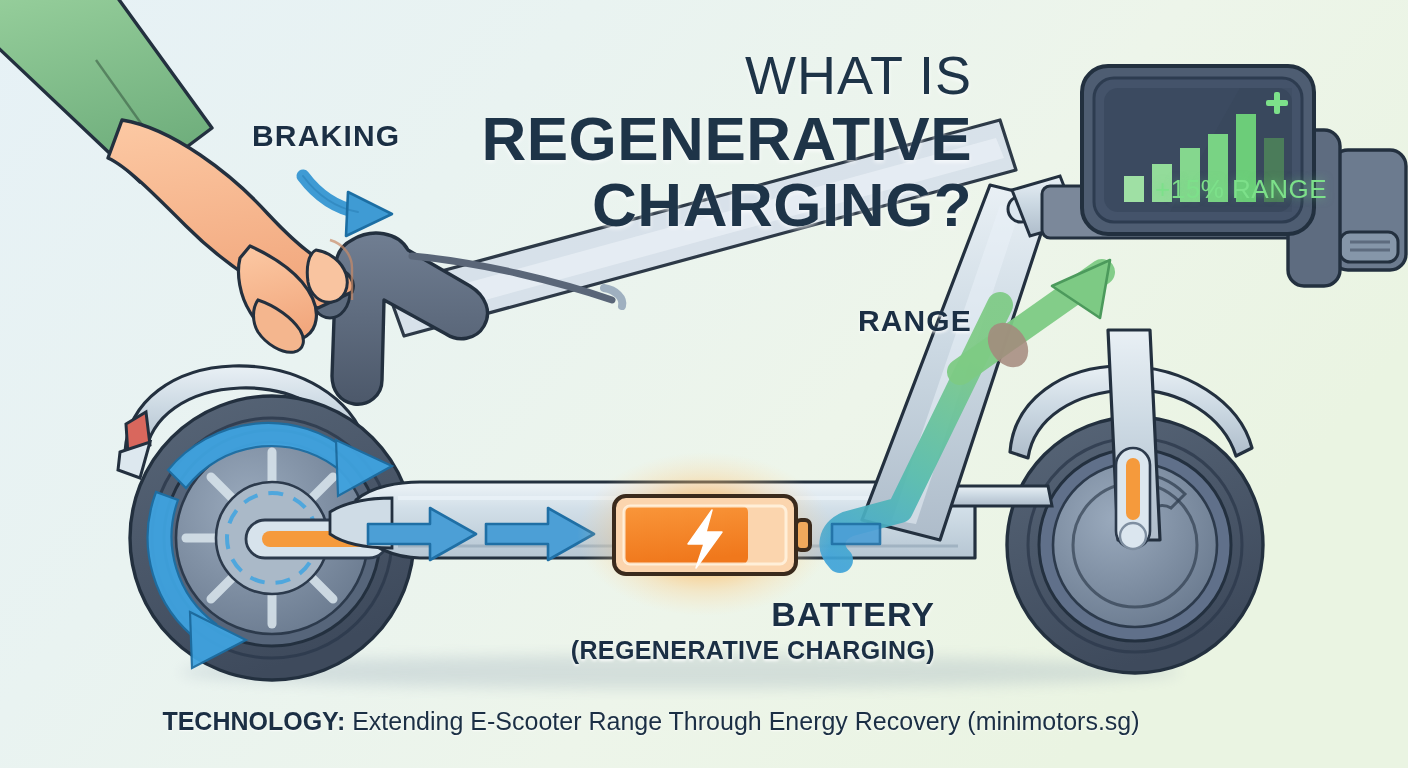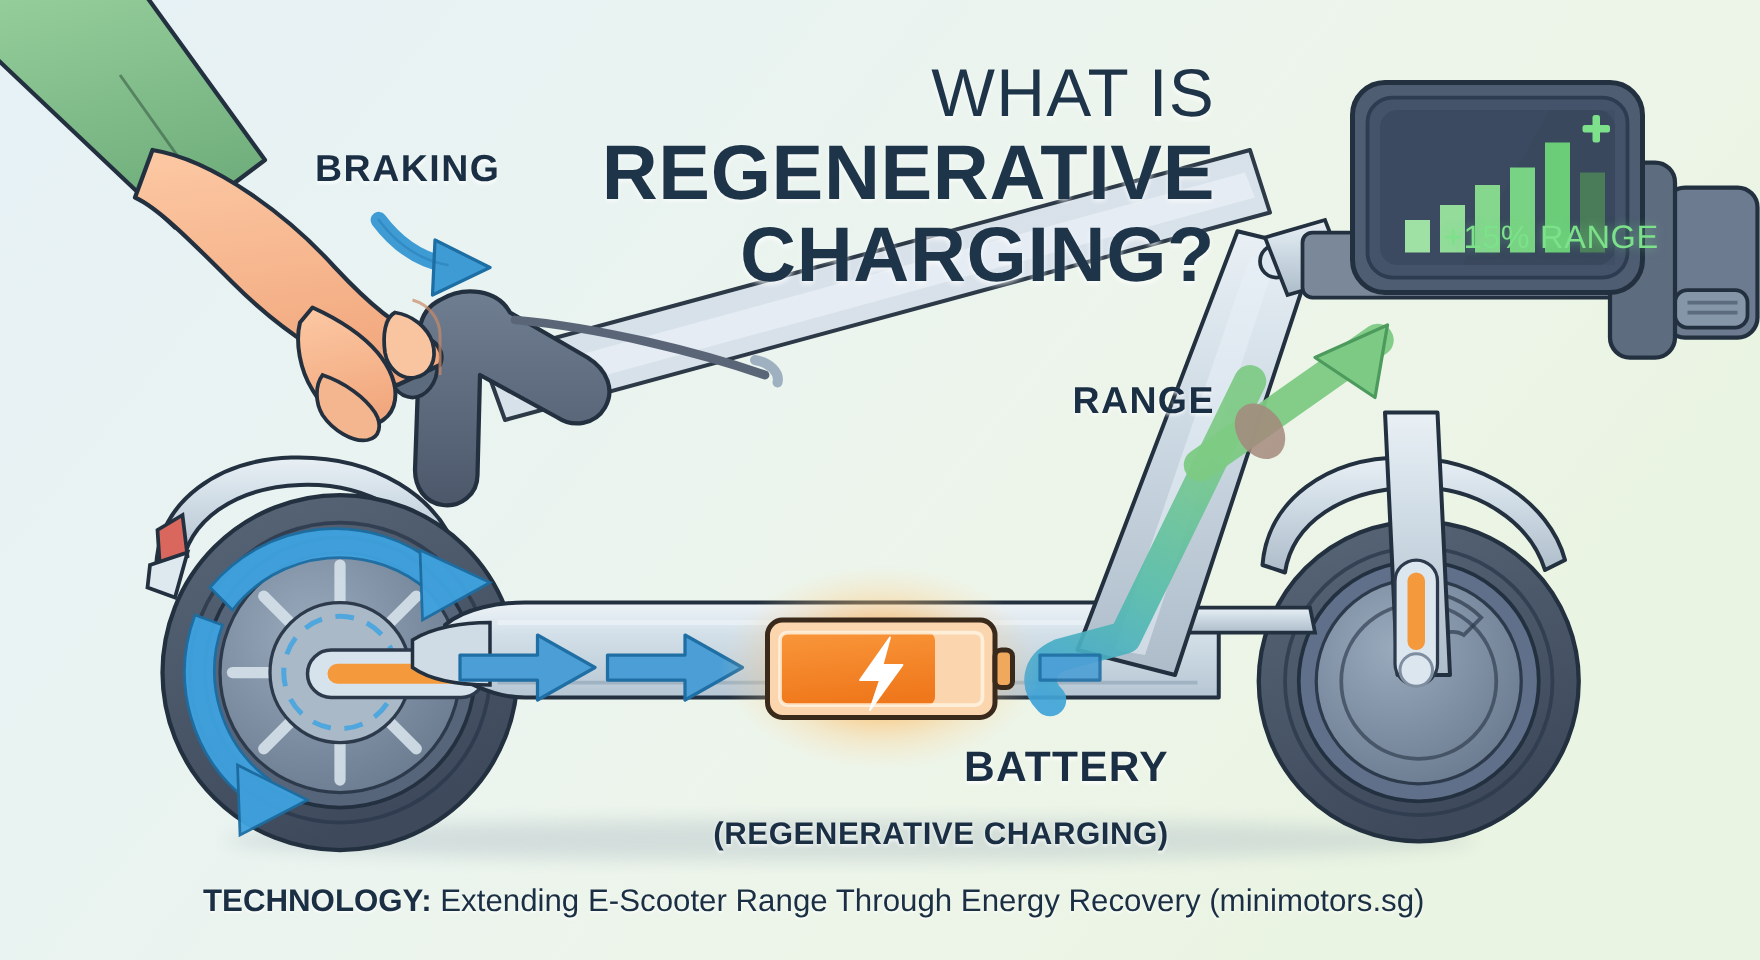--- a/index.html
+++ b/index.html
@@ -33,21 +33,21 @@
   }
   .lbl-braking{left:252px;top:119px;font-size:30px;letter-spacing:1.2px;}
   .lbl-ext{left:833px;top:303px;font-size:30px;letter-spacing:1.1px;line-height:1.22;}
   .lbl-ext .r2{padding-left:25px;display:block;}
 
   .lbl-batt{
     position:absolute;left:525px;top:595px;width:410px;text-align:right;
     color:#1b2f44;text-shadow:0 2px 3px rgba(255,255,255,.85);user-select:none;
   }
   .lbl-batt .b1{font-size:34px;font-weight:700;letter-spacing:1px;}
-  .lbl-batt .b2{font-size:25px;font-weight:700;letter-spacing:.4px;margin-top:19px;}
+  .lbl-batt .b2{font-size:25px;font-weight:700;letter-spacing:.4px;margin-top:2px;}
 
   .footer{
     position:absolute;left:0;top:707px;width:1302px;text-align:center;
     color:#1b2f44;font-size:25px;user-select:none;
     text-shadow:0 1px 2px rgba(255,255,255,.8);
   }
   .footer b{font-weight:700;}
   .footer span.rest{font-weight:400;}
 
   

